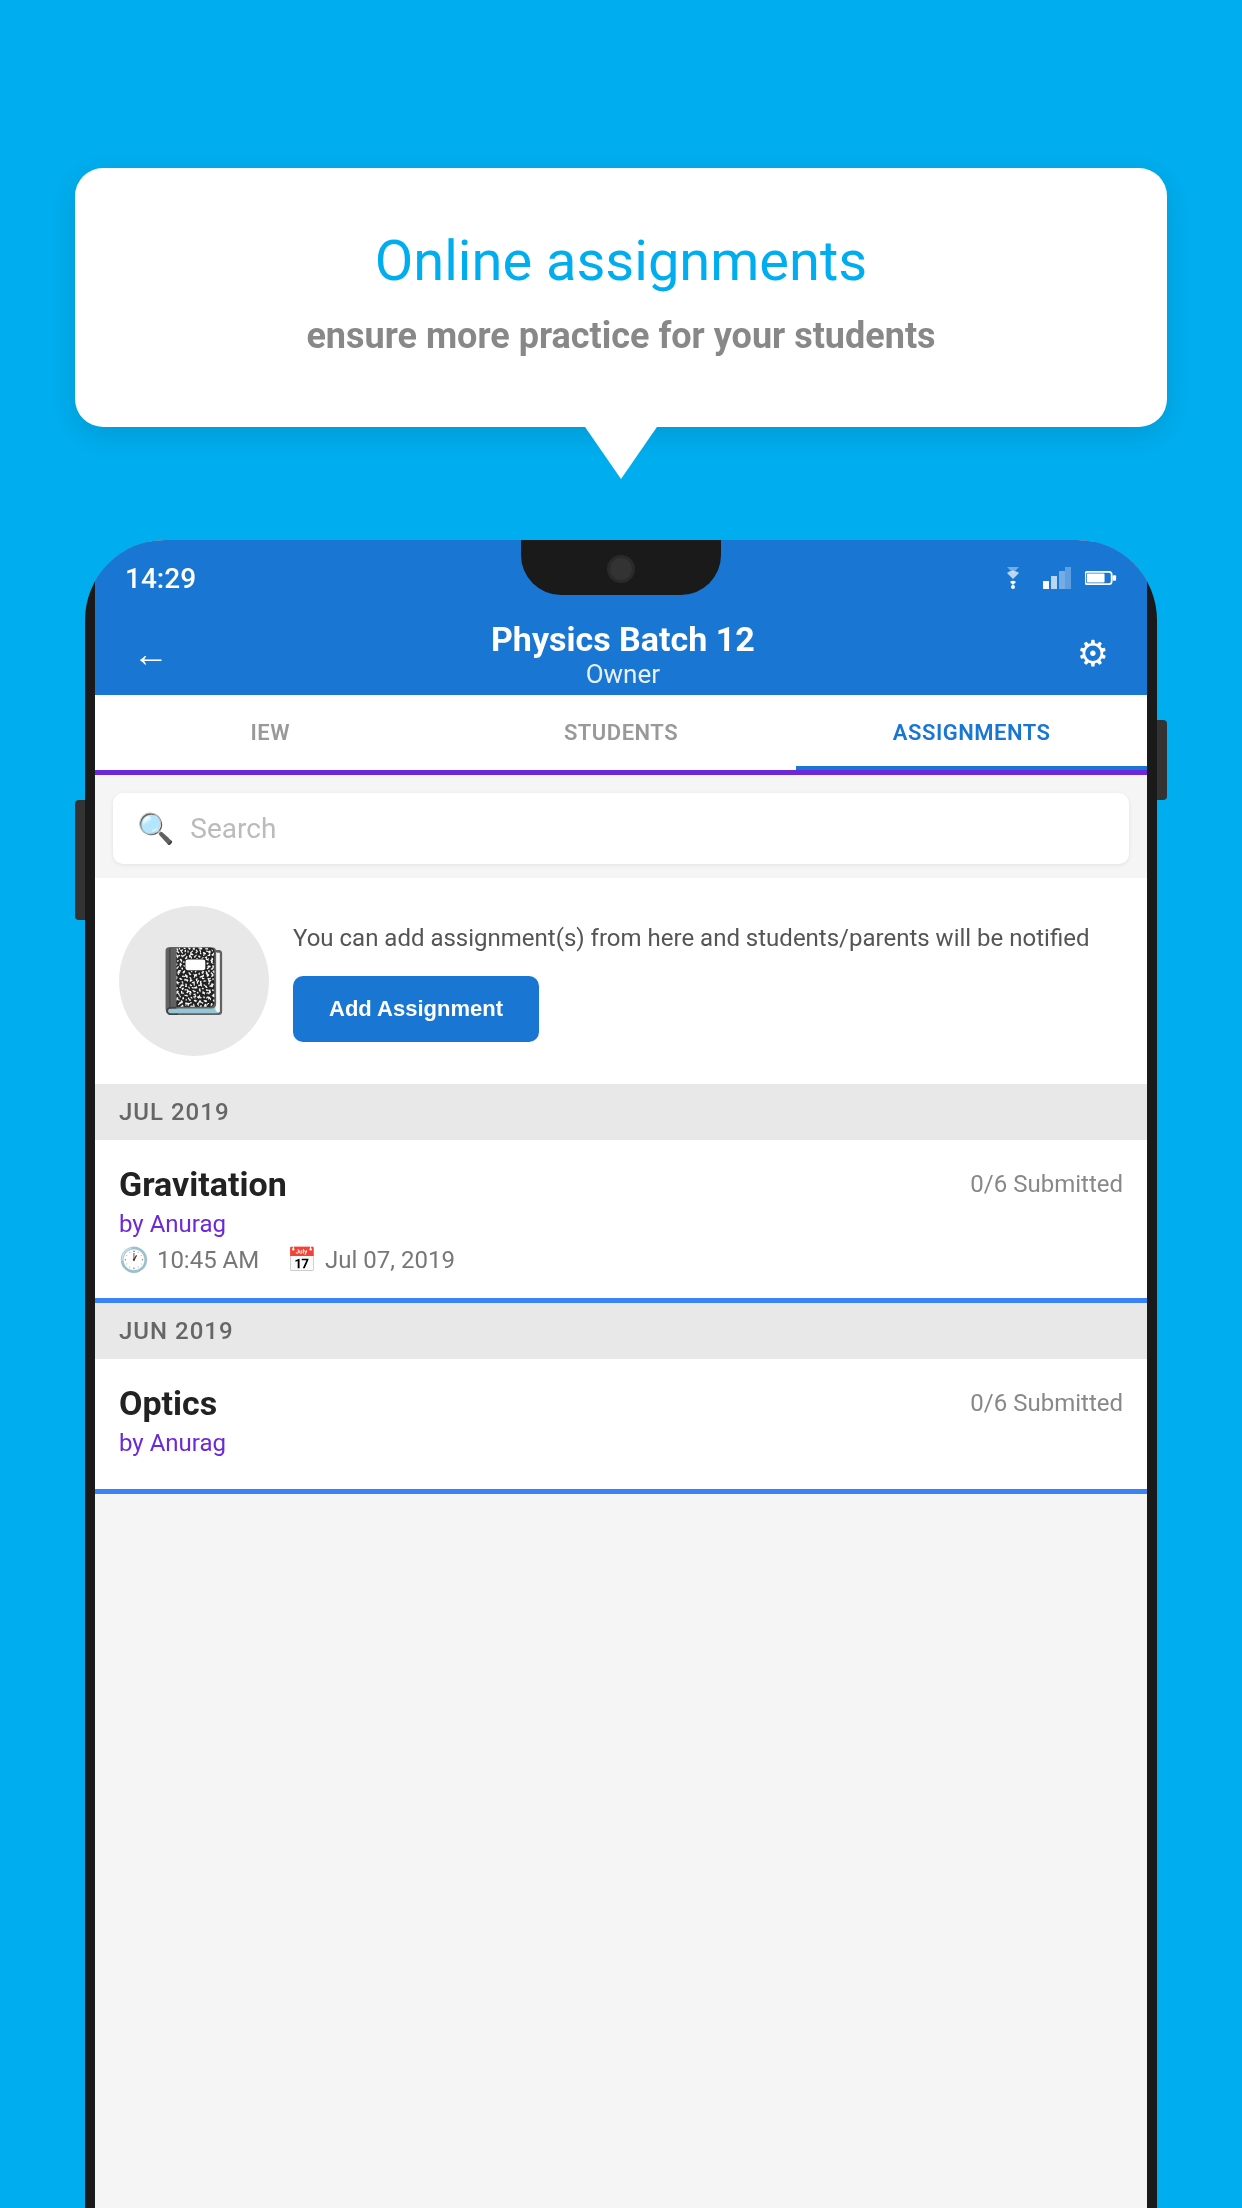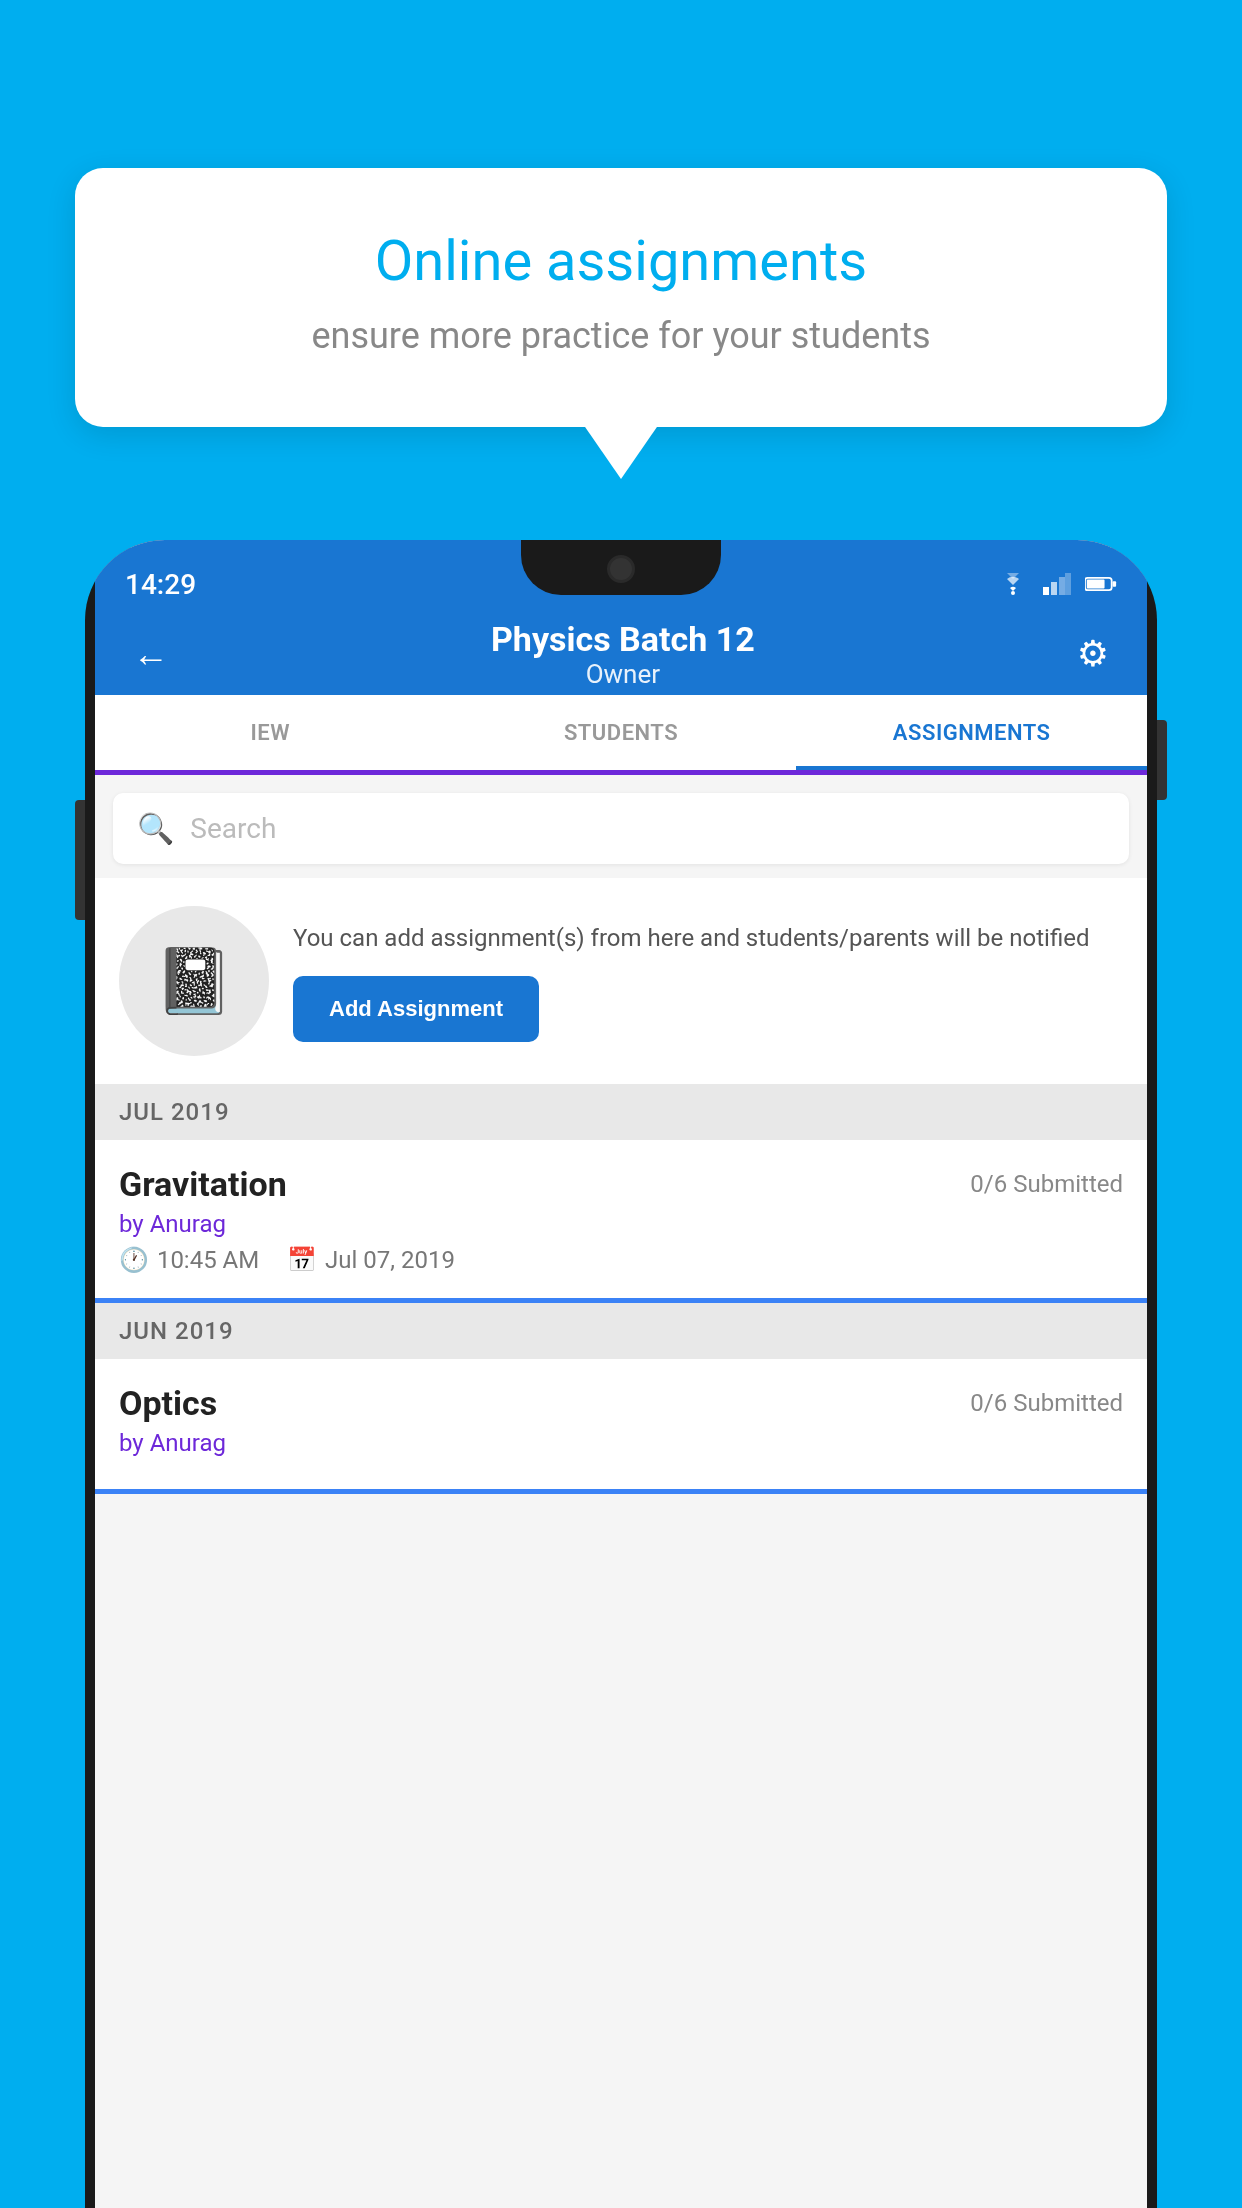--- a/index.html
+++ b/index.html
@@ -42,21 +42,21 @@
       font-size: 56px;
       font-weight: 400;
       text-align: center;
       line-height: 1.2;
       margin-bottom: 20px;
     }
     .bubble-subtitle {
       color: #888;
       font-size: 36px;
       text-align: center;
-      font-weight: 400;
+      font-weight: 700;
     }
 
     
     .phone-frame {
       position: absolute;
       top: 540px;
       left: 85px;
       right: 85px;
       bottom: 0;
       background: #1a1a1a;
@@ -84,21 +84,21 @@
       width: 28px;
       height: 28px;
       background: #333;
       border-radius: 50%;
       border: 3px solid #2a2a2a;
     }
 
     
     .status-bar {
       position: absolute;
-      top: 8px;
+      top: 2px;
       left: 0;
       right: 0;
       height: 72px;
       background: #1976D2;
       display: flex;
       align-items: center;
       justify-content: space-between;
       padding: 0 30px;
       z-index: 5;
     }

